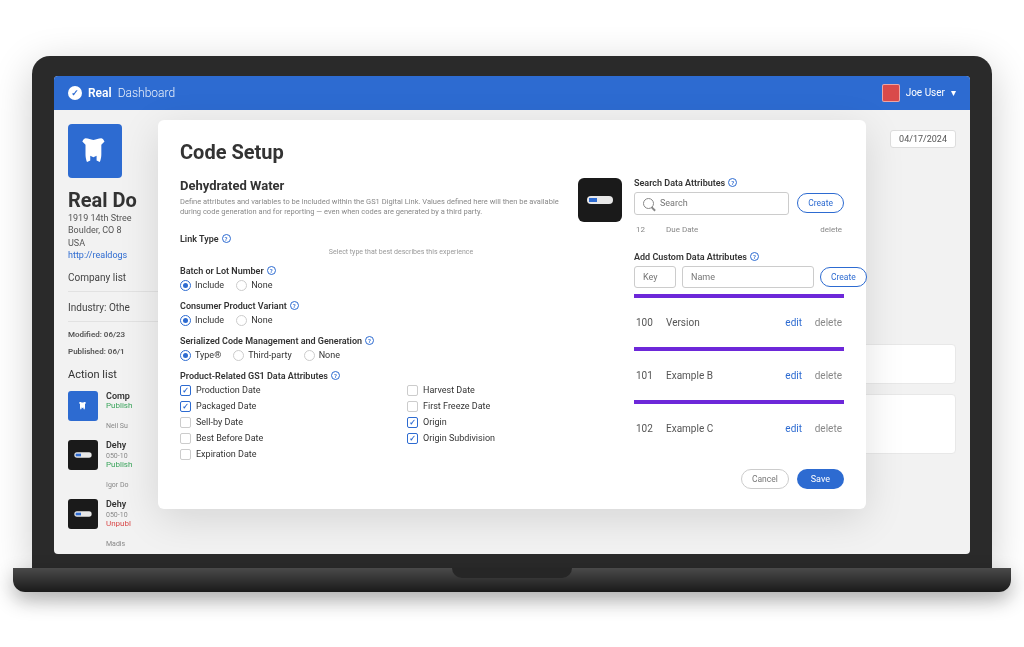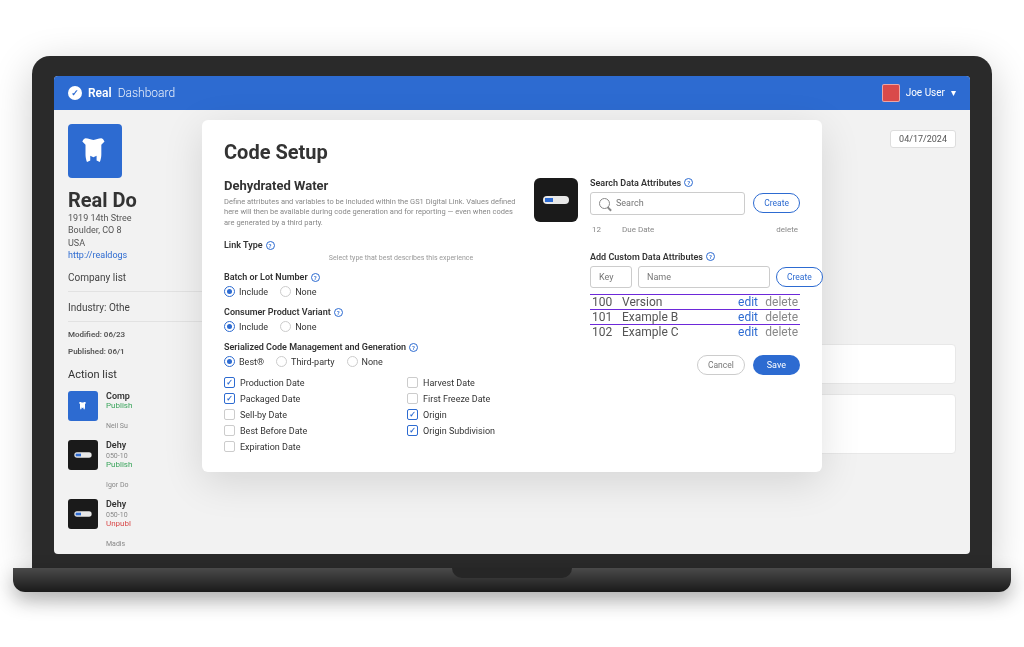--- a/index.html
+++ b/index.html
@@ -43,21 +43,21 @@
 .bg-item-author { font-size: 7px; color: #888; margin-top: 12px; }
 
 .bg-main { flex: 1; position: relative; }
 .bg-date { position: absolute; top: 6px; right: 0; background: #fff; border: 1px solid #ddd; border-radius: 3px; padding: 3px 8px; font-size: 9px; color: #555; }
 .bg-card { position: absolute; background: #fff; border: 1px solid #e8e8e8; border-radius: 4px; }
 .bg-card.c1 { top: 220px; left: 0; right: 0; height: 40px; }
 .bg-card.c2 { top: 270px; left: 0; right: 250px; height: 60px; }
 .bg-card.c3 { top: 270px; right: 0; width: 230px; height: 60px; }
 
 .modal-overlay { position: absolute; inset: 0; display: flex; align-items: flex-start; justify-content: center; padding-top: 44px; pointer-events: none; }
-.modal { background: #fff; width: 620px; border-radius: 6px; box-shadow: 0 10px 40px rgba(0,0,0,0.12); padding: 20px 22px; pointer-events: auto; }
+.modal { background: #fff; width: 708px; border-radius: 6px; box-shadow: 0 10px 40px rgba(0,0,0,0.12); padding: 20px 22px; pointer-events: auto; }
 .modal-title { font-size: 20px; font-weight: 700; margin-bottom: 14px; }
 .modal-body { display: flex; gap: 12px; }
 .mcol { flex: 1; }
 
 .product-header { display: flex; gap: 12px; margin-bottom: 12px; }
 .product-info { flex: 1; }
 .product-name { font-size: 13px; font-weight: 700; margin-bottom: 4px; }
 .product-desc { font-size: 7.5px; color: #888; line-height: 1.4; }
 .product-img { width: 44px; height: 44px; background: #1a1a1a; border-radius: 6px; display:flex; align-items:center; justify-content:center; flex-shrink:0; }
 .product-img svg { width: 30px; height: 16px; }
@@ -91,21 +91,21 @@
 .btn-outline.gray { border-color: #ccc; color: #777; }
 
 .mini-header { display: grid; grid-template-columns: 30px 1fr 60px; font-size: 8px; color: #888; padding: 4px 2px; margin-bottom: 14px; }
 .mini-header .right { text-align: right; }
 
 .kv-row { display: flex; gap: 6px; margin-bottom: 6px; align-items:center; }
 .kv-input { border: 1px solid #ccc; border-radius: 3px; padding: 5px 8px; font-size: 9px; background: #fff; }
 .kv-input.key { width: 42px; }
 .kv-input.name { flex: 1; }
 
-.data-row { display: grid; grid-template-columns: 30px 1fr 30px 40px; font-size: 12px; color: #555; padding: 0 2px; align-items: center; border-top: 1px solid #6d28d9; }
+.data-row { display: grid; grid-template-columns: 30px 1fr 30px 40px; font-size: 10px; color: #555; padding: 19px 2px; align-items: center; border-top: 4px solid #6d28d9; }
 .data-row .edit { color: #2d6bd1; cursor: pointer; text-align: right; }
 .data-row .delete { color: #888; cursor: pointer; text-align: right; }
 
 .modal-footer { display: flex; justify-content: flex-end; gap: 8px; margin-top: 16px; }
 .btn-primary { background: #2d6bd1; color: #fff; border: none; border-radius: 12px; padding: 5px 14px; font-size: 9px; cursor: pointer; }
 </style>
 </head>
 <body>
 
 <div class="laptop-frame">
@@ -251,32 +251,36 @@
                   </div>
               </div>
 
               <div class="field-label">
                 <span>Serialized Code Management and Generation</span>
                 <span class="info-dot"></span>
               </div>
               <div class="radio-row">
                 <div class="radio-opt">
                     <span class="radio checked"></span>
-                    <span>Best®</span>
+                    <span>Type®</span>
                   </div>
                 <div class="radio-opt">
                     <span class="radio"></span>
                     <span>Third-party</span>
                   </div>
                 <div class="radio-opt">
                     <span class="radio"></span>
                     <span>None</span>
                   </div>
               </div>
 
+              <div class="field-label">
+                <span>Product-Related GS1 Data Attributes</span>
+                <span class="info-dot"></span>
+              </div>
               <div class="check-grid" id="gs1-grid">
                   <div class="check-opt">
                     <span class="checkbox checked"></span>
                     <span>Production Date</span>
                   </div>
                   <div class="check-opt">
                     <span class="checkbox "></span>
                     <span>Harvest Date</span>
                   </div>
                   <div class="check-opt">

